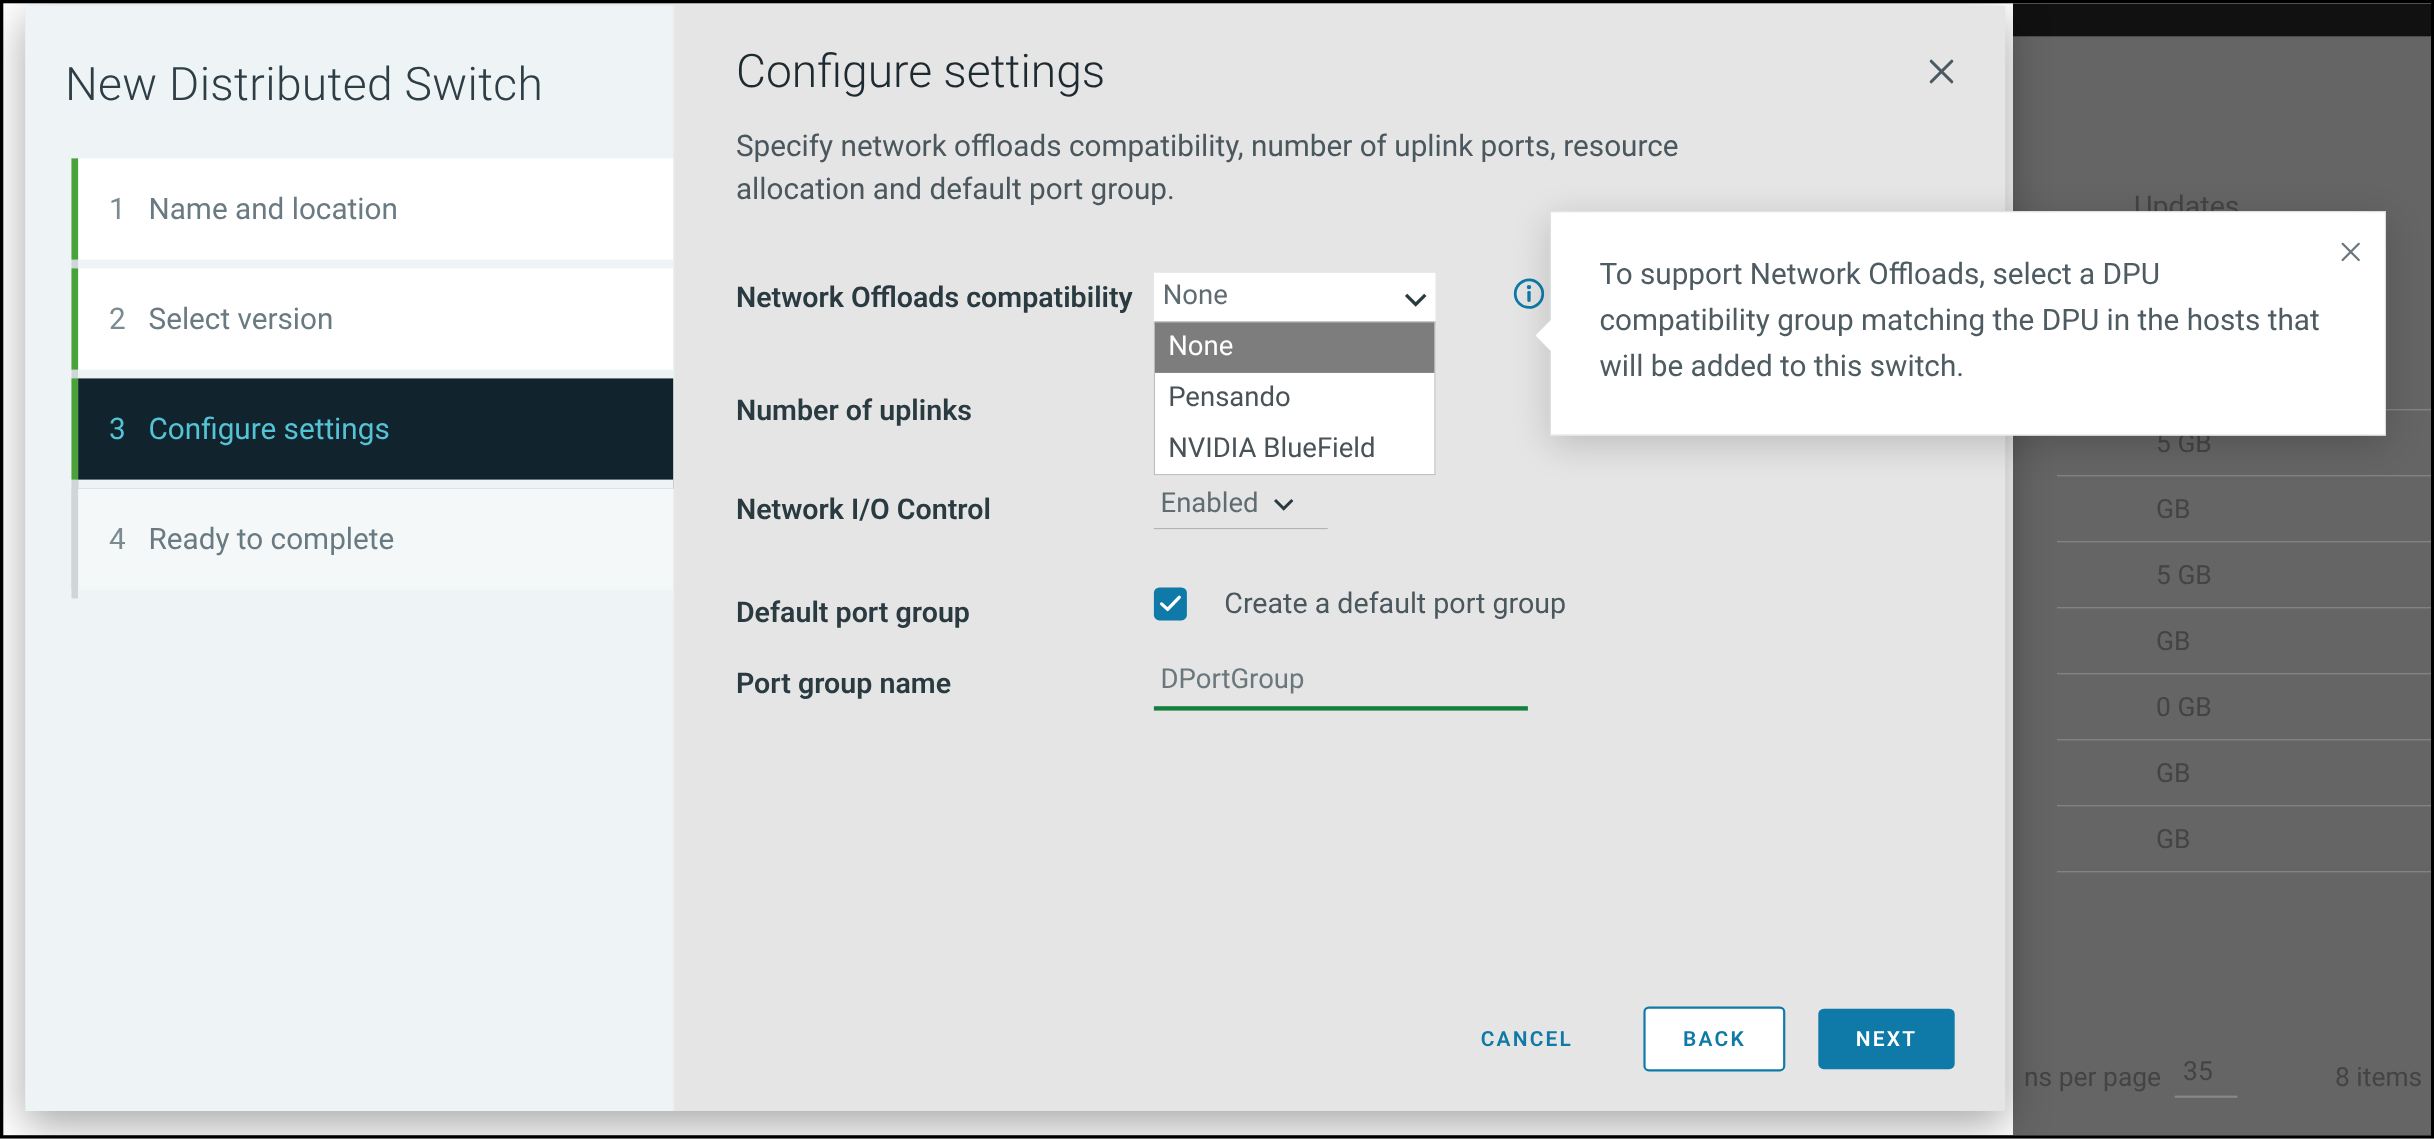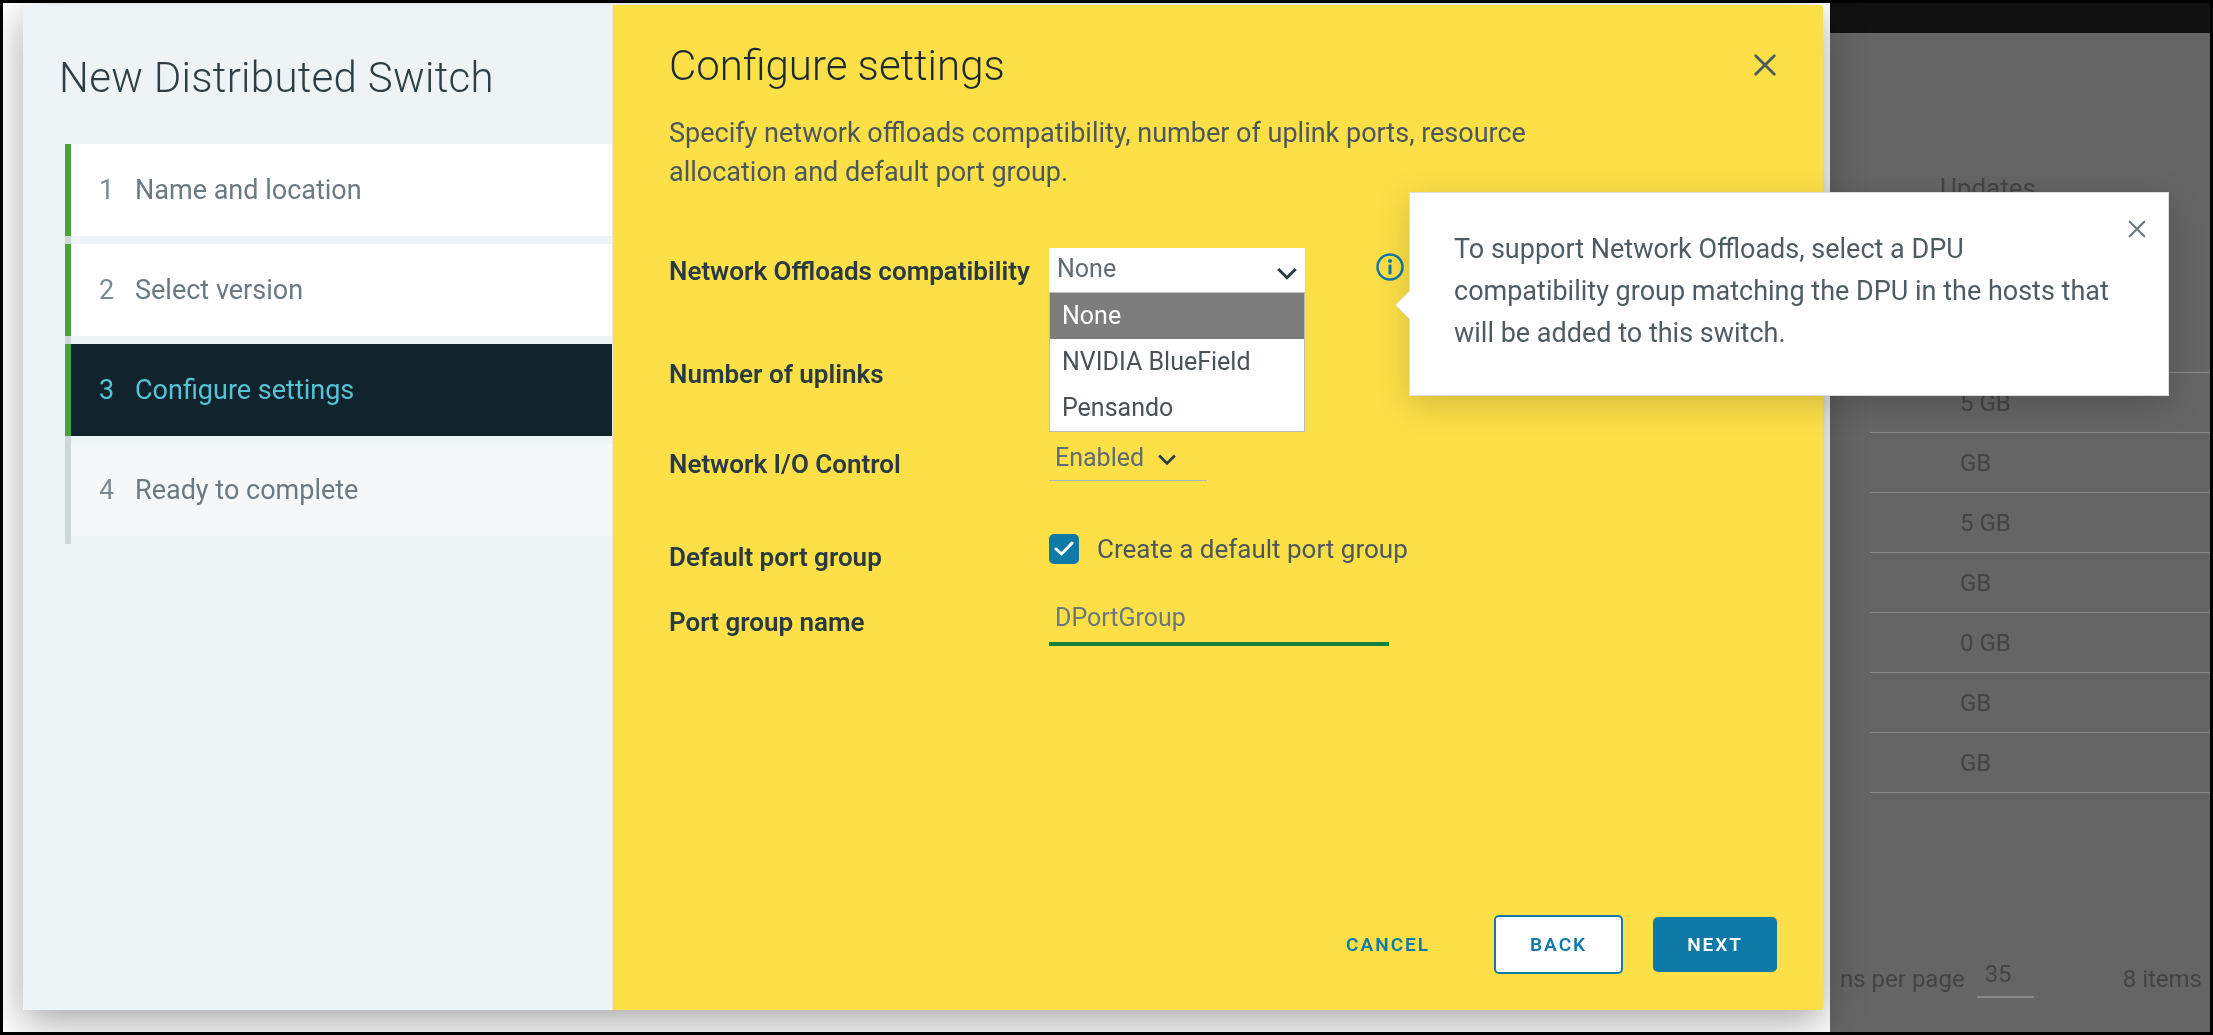--- a/index.html
+++ b/index.html
@@ -11,21 +11,21 @@
   .bg-right { position:absolute; right:0; top:0; bottom:0; width:380px; background:#656565; color:#d0d0d0; filter:grayscale(0.1); }
   .bg-topbar { position:absolute; top:0; left:0; right:0; height:30px; background:#111; }
   .bg-list { position:absolute; top:310px; left:0; right:0; padding-left:40px;text-align:right; }
   .bg-row { height:60px; display:flex; align-items:center; padding-left:90px; border-bottom:1px solid #8a8a8a; font-size:24px; color:#444; }
   .bg-updates { position:absolute; top:170px; left:110px; font-size:26px; color:#444; }
   .bg-footer { position:absolute; bottom:34px; left:10px; right:8px; display:flex; align-items:center; justify-content:flex-start; gap:12px; font-size:24px; color:#444; }
   .bg-footer .sel { display:flex; align-items:center; gap:14px; border-bottom:2px solid #888; padding:0 8px 8px; }
   .bg-footer .spacer { flex:1; }
 
   
-  .dialog { position:absolute; top:2px; left:20px; width:1800px; height:1005px; background:#fde047; box-shadow:0 12px 40px rgba(0,0,0,0.35); border-radius:3px; display:flex; overflow:visible; }
+  .dialog { position:absolute; top:2px; left:20px; width:1800px; height:1005px; background:#e5e5e5; box-shadow:0 12px 40px rgba(0,0,0,0.35); border-radius:3px; display:flex; overflow:visible; }
 
   
   .wizard-side { width:590px; background:#eef4f6; border-right:1px solid #e6e8e8; padding-top:30px; }
   .wizard-title { font-size:42px; font-weight:300; color:#2e3e46; padding:18px 30px 42px 36px; letter-spacing:0.3px; }
   .steps { border-left:6px solid #cfd6d8; margin-left:42px; }
   .step { display:flex; align-items:center; height:100px; padding-left:28px; font-size:27px; color:#6a7a82; background:#fff; border-bottom:8px solid #eef4f6; position:relative; }
   .step .num { display:inline-block; width:36px; color:#7c8b92; }
   .step.done { background:#fff; }
   .step.done::before, .step.current::before { content:""; position:absolute; left:-6px; top:0; bottom:0; width:6px; background:#4aa33a; }
   .step.current { background:#11242e; color:#55c3d6; }
@@ -63,21 +63,21 @@
   .tooltip::before { content:""; position:absolute; left:-14px; top:98px; width:0; height:0; border-top:14px solid transparent; border-bottom:14px solid transparent; border-right:14px solid #fff; filter:drop-shadow(-1px 0 0 #dcdfe1); }
 
   
   .num-input { width:120px; border:none; border-bottom:1px solid #aeb4b8; padding:4px 6px 8px; font-size:25px; color:#6a777d; background:transparent; }
 
   
   .simple-select { display:flex; align-items:flex-start; border-bottom:1px solid #aeb4b8; padding:2px 4px 8px 6px; font-size:25px; color:#5f6c72; cursor:pointer; width:158px; gap:14px; }
   .simple-select .chev-sm svg { width:18px; height:12px; }
 
   
-  .cb-row { display:flex; align-items:center; gap:18px; }
+  .cb-row { display:flex; align-items:center; gap:34px; }
   .cb { width:30px; height:30px; border-radius:5px; background:#0f7aa8; display:flex; align-items:center; justify-content:center; cursor:pointer; }
   .cb svg { width:20px; height:16px; stroke:#fff; }
   .cb-label { font-size:26px; color:#4a575d; }
 
   
   .text-input { width:340px; border:none; border-bottom:4px solid #15803d; padding:4px 6px 10px; font-size:25px; color:#6a777d; background:transparent; }
 
   
   .dialog-footer { position:absolute; bottom:36px; right:46px; display:flex; align-items:center; gap:30px; }
   .btn { font-size:19px; font-weight:600; letter-spacing:2px; padding:16px 34px; border-radius:5px; border:none; cursor:pointer; }
@@ -154,22 +154,22 @@
         <div class="form-field">
           <div class="select-open">
             <div class="sel-head">
               <span>None</span>
               <span class="chev"><svg viewBox="0 0 16 10">
                     <path d="M1 1 L8 8 L15 1" fill="none" stroke="#2a3a41" stroke-width="2.4"></path>
                   </svg></span>
             </div>
             <div class="sel-list">
               <div class="sel-item sel">None</div>
+              <div class="sel-item">Pensando</div>
               <div class="sel-item">NVIDIA BlueField</div>
-              <div class="sel-item">Pensando</div>
             </div>
           </div>
         </div>
         <div class="info-icon">
           <svg viewBox="0 0 24 24">
               <circle cx="12" cy="12" r="10" fill="none" stroke="#0f7aa8" stroke-width="2"></circle>
               <circle cx="12" cy="7.2" r="1.6" fill="#0f7aa8"></circle>
               <rect x="10.8" y="10" width="2.4" height="8" rx="1" fill="#0f7aa8"></rect>
             </svg>
         </div>

